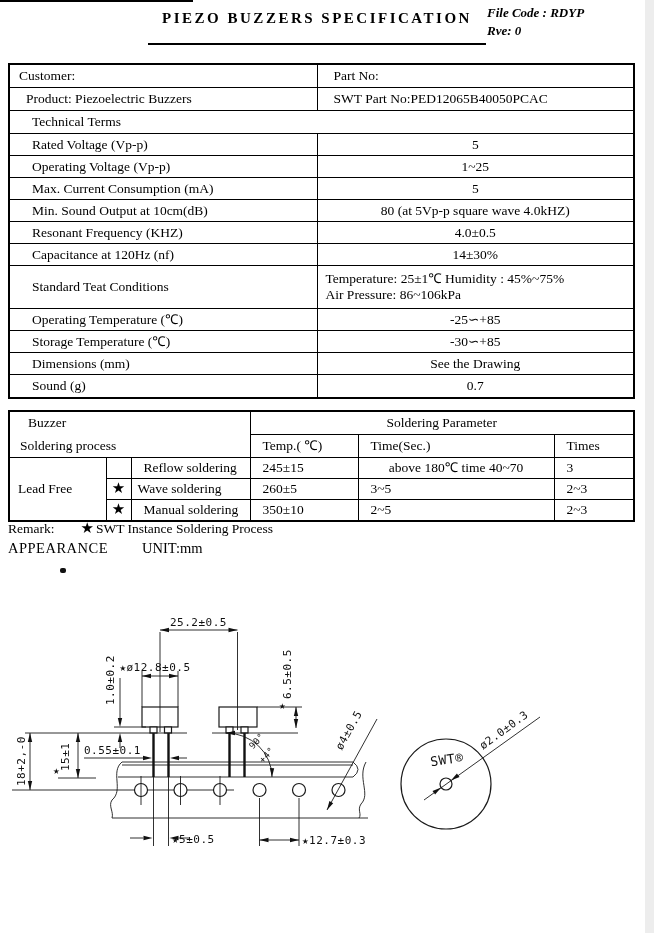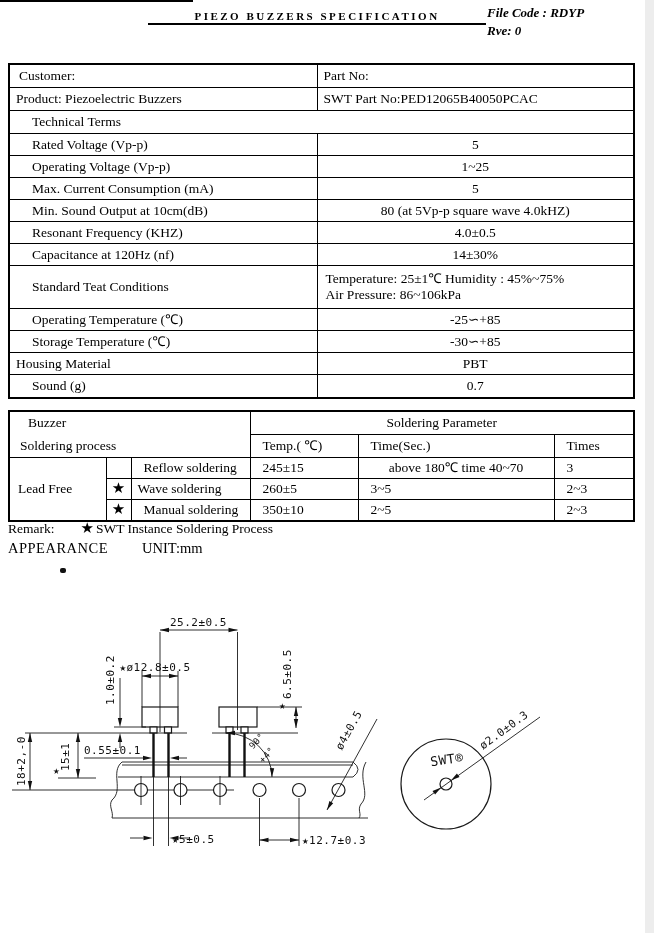--- a/index.html
+++ b/index.html
@@ -1,30 +1,30 @@
 <!DOCTYPE html>
 <html><head>
 <meta charset="utf-8">
 <style>
   html,body{margin:0;padding:0;background:#fff;}
   #page{position:relative;width:654px;height:933px;background:#fff;overflow:hidden;
         font-family:"Liberation Serif", serif;color:#000;}
   .abs{position:absolute;}
   
   #title{left:148px;top:10px;width:338px;text-align:center;font-weight:bold;
-         font-size:11px;letter-spacing:2.5px;border-bottom:2px solid #000;padding-bottom:1px;}
+         font-size:15px;letter-spacing:2.5px;border-bottom:2px solid #000;padding-bottom:16px;}
   .filecode{left:487px;font-style:italic;font-weight:bold;font-size:13px;}
   
   table{border-collapse:collapse;table-layout:fixed;}
   #t1{left:8px;top:63px;width:625px;}
   #t2{left:8px;top:410px;width:625px;}
   #t1,#t2{position:absolute;border:2px solid #000;}
   td{border:1px solid #000;font-size:13.5px;padding:0 4px;height:21px;line-height:1.15;
      overflow:hidden;white-space:nowrap;}
-  td.lab{padding-left:6px;}
+  td.lab{padding-left:16px;}
   td.ind{padding-left:22px;}
   td.val{text-align:center;}
   td.big{height:42px;}
   td.cond{white-space:normal;padding-left:8px;}
   td.left{text-align:left;padding-left:12px;}
   #t2 td{height:20px;}
   .starcell{text-align:center;padding:0;font-size:15px;}
   .ctr{text-align:center;}
   
   #remark{left:8px;top:519px;font-size:13.5px;}
@@ -104,22 +104,22 @@
     </tr>
     <tr>
       <td class="ind">Operating Temperature (℃)</td>
       <td class="val">-25∽+85</td>
     </tr>
     <tr>
       <td class="ind">Storage Temperature (℃)</td>
       <td class="val">-30∽+85</td>
     </tr>
     <tr>
-      <td class="lab">Housing Material</td>
-      <td class="val">PBT</td>
+      <td class="ind">Dimensions (mm)</td>
+      <td class="val">See the Drawing</td>
     </tr>
     <tr>
       <td class="ind" style="height:22px;">Sound (g)</td>
       <td class="val">0.7</td>
     </tr>
   </tbody>
     </table>
 
   <table id="t2">
     <colgroup>

